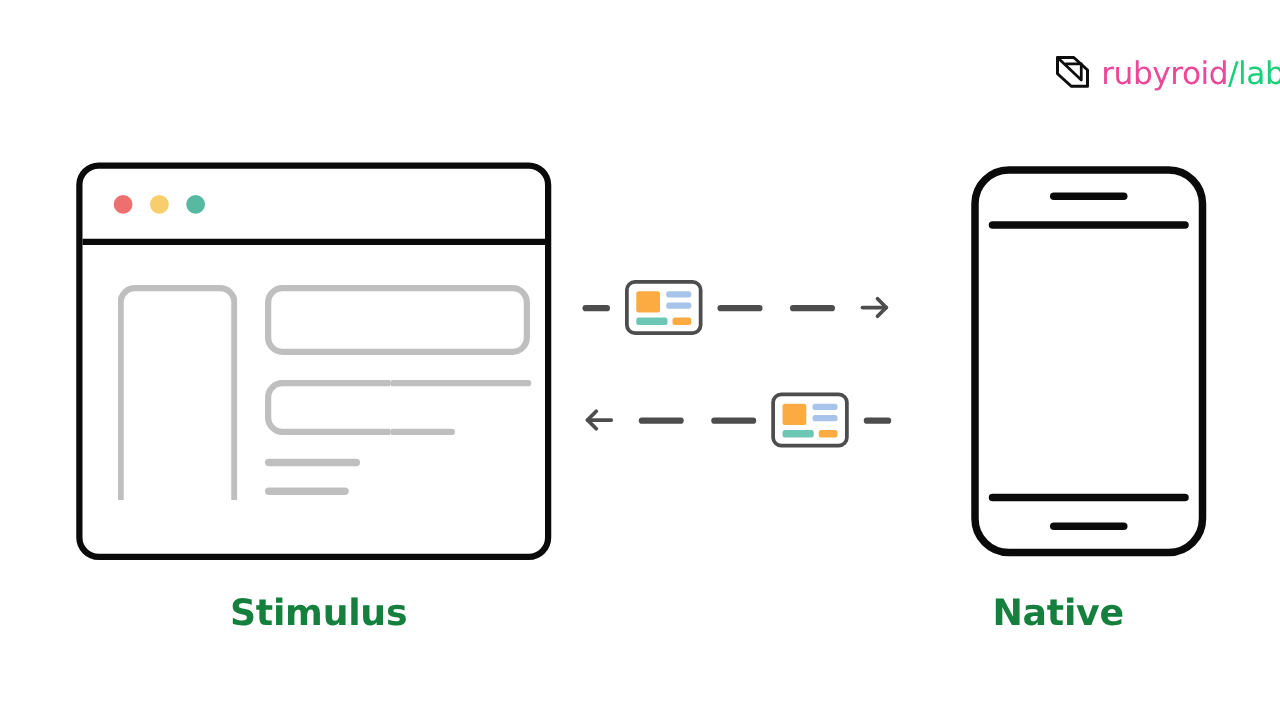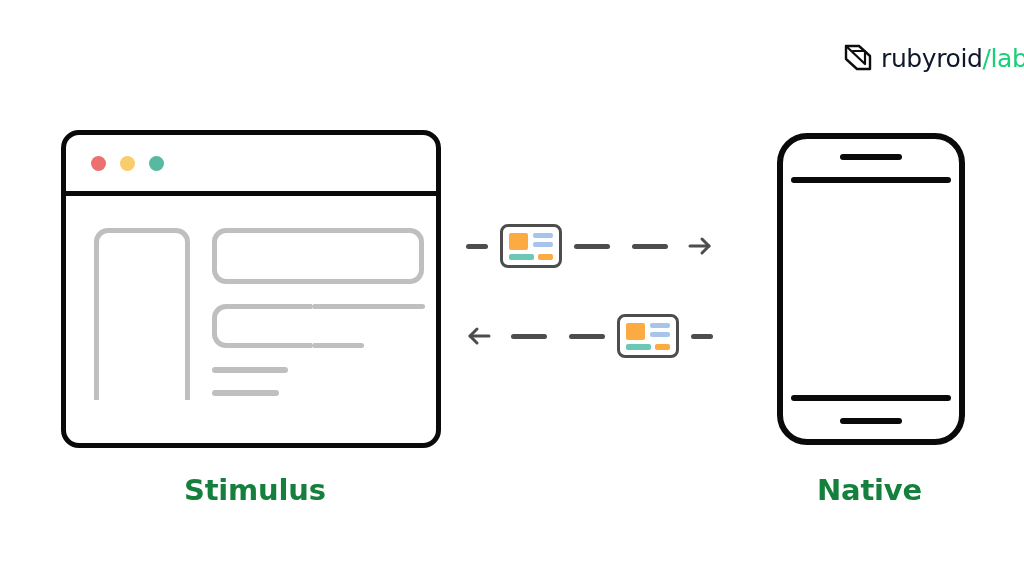--- a/index.html
+++ b/index.html
@@ -26,21 +26,21 @@
   }
   .logo-mark { width: 30px; height: 32px; display: block; }
   .logo-text {
     font-size: 25px;
     font-weight: 400;
     letter-spacing: -0.4px;
     line-height: 1;
     white-space: nowrap;
     font-family: "DejaVu Sans", sans-serif;
   }
-  .logo-text .brand { color: #0f172a; }
+  .logo-text .brand { color: #ec4899; }
   .logo-text .suffix { color: #19d07a; }
 
   
   .browser {
     position: absolute;
     left: 61px;
     top: 130px;
     width: 380px;
     height: 318px;
     border: 5px solid #0a0a0a;
@@ -215,21 +215,21 @@
   .caption {
     position: absolute;
     font-size: 29px;
     font-weight: 700;
     color: #15803d;
     letter-spacing: -0.2px;
     white-space: nowrap;
     font-family: "DejaVu Sans", sans-serif;
   }
   .caption-left  { left: 184px; top: 473px; }
-  .caption-right { left: 817px; top: 473px; }
+  .caption-right { left: 794px; top: 473px; }
 </style>
 </head>
 <body>
 
 <div class="logo">
   <svg class="logo-mark" viewBox="0 0 30 32">
     <path d="M3 4 L16 4 L27 14 L27 27 L14 27 L3 17 Z" fill="none" stroke="#0d0d0d" stroke-width="2.4" stroke-linejoin="round"></path>
     <path d="M3 4 L22 22 L22 9 L10 9" fill="none" stroke="#0d0d0d" stroke-width="2.2" stroke-linejoin="round" stroke-linecap="round"></path>
   </svg>
   <div class="logo-text">

